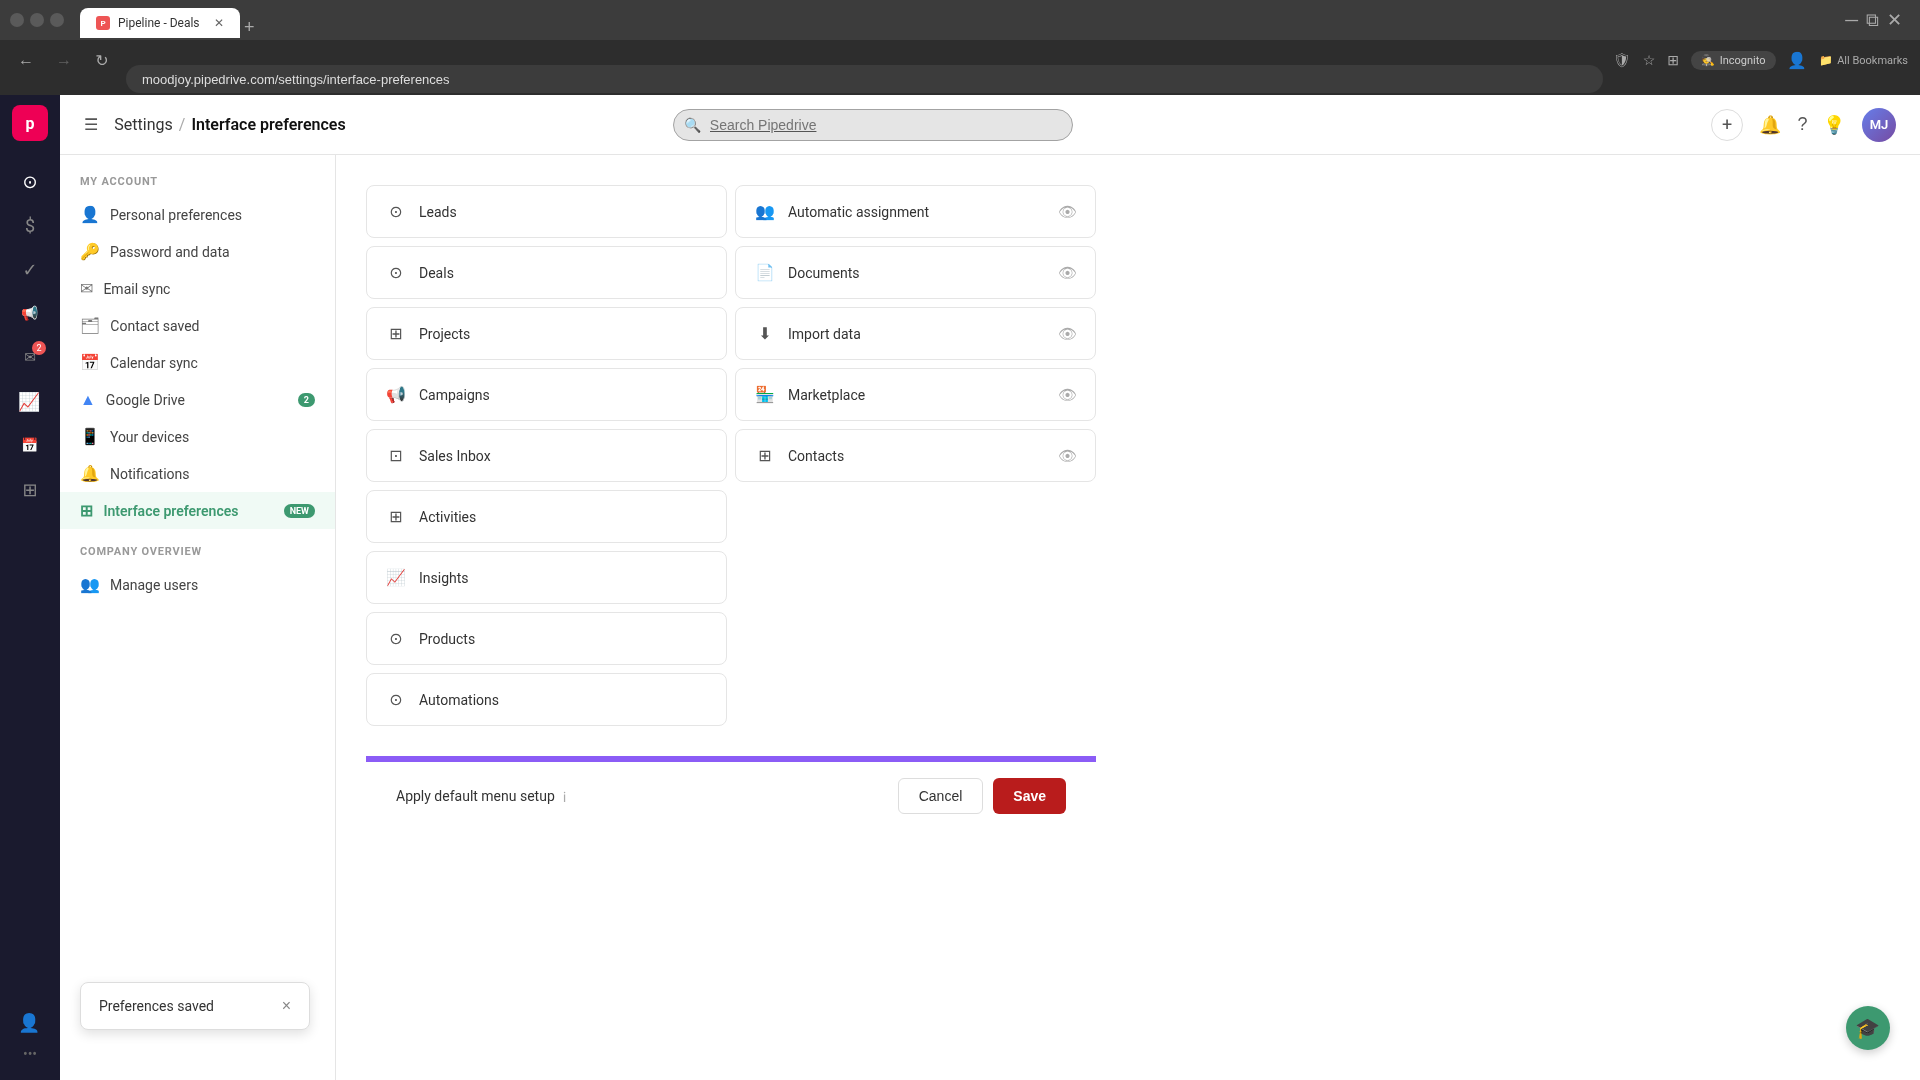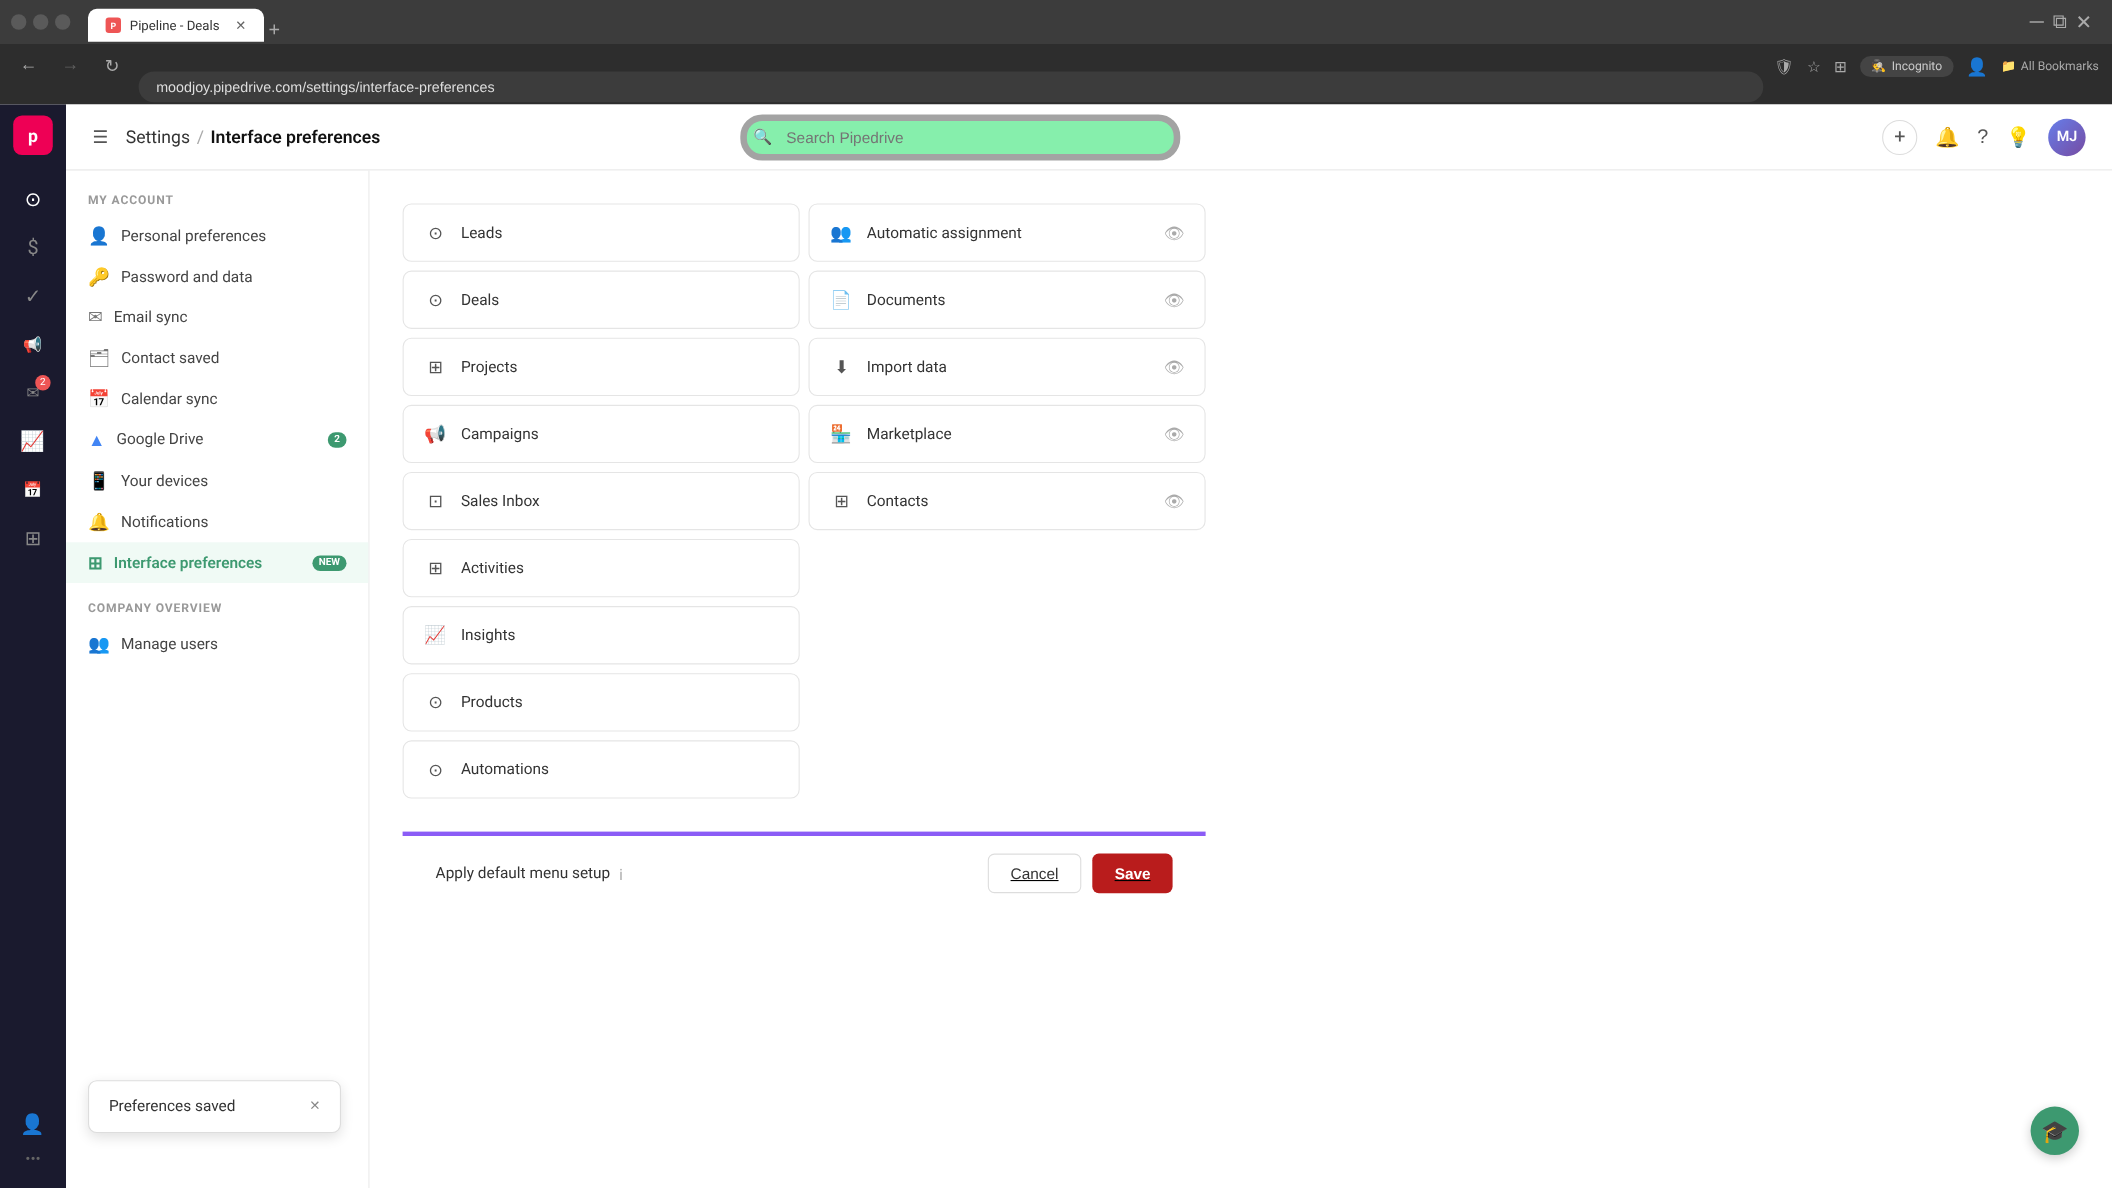--- a/index.html
+++ b/index.html
@@ -193,26 +193,27 @@
     .breadcrumb-sep { color: #aaa; }
     .breadcrumb-current { font-weight: 600; color: #111; }
     .header-search {
       flex: 1;
       max-width: 400px;
       margin: 0 auto;
       position: relative;
     }
     .header-search input {
       width: 100%;
-      border: 6px solid #a3a3a3;
+      border: 1px solid #a3a3a3;
       border-radius: 20px;
       padding: 7px 16px 7px 36px;
       font-size: 14px;
       color: #555;
-      background: #86efac;
+      background: #e5e5e5;
+      text-decoration: underline;
     }
     .search-icon-pos {
       position: absolute;
       left: 12px; top: 50%;
       transform: translateY(-50%);
       color: #aaa; font-size: 14px;
     }
     .header-right {
       display: flex; align-items: center; gap: 16px;
       margin-left: auto;
@@ -319,38 +320,38 @@
     }
     .menu-item-label { flex: 1; font-size: 14px; }
     .eye-icon {
       color: #aaa;
       font-size: 15px;
       cursor: pointer;
     }
 
     
     .bottom-bar {
-      border-top: 4px solid #8b5cf6;
+      border-top: 6px solid #8b5cf6;
       padding: 16px 30px;
       display: flex;
       align-items: center;
       justify-content: space-between;
       max-width: 730px;
     }
     .apply-setup {
       display: flex;
       align-items: center;
       gap: 8px;
       font-size: 14px;
       color: #333;
     }
     .info-icon {
       color: #aaa; font-size: 14px; cursor: pointer;
     }
-    .action-buttons { display: flex; gap: 10px; text-decoration: underline; }
+    .action-buttons { display: flex; gap: 10px; }
     .btn-cancel {
       background: #fff;
       border: 1px solid #ddd;
       border-radius: 6px;
       padding: 9px 20px;
       font-size: 14px;
       cursor: pointer;
       color: #333;
     }
     .btn-save {

